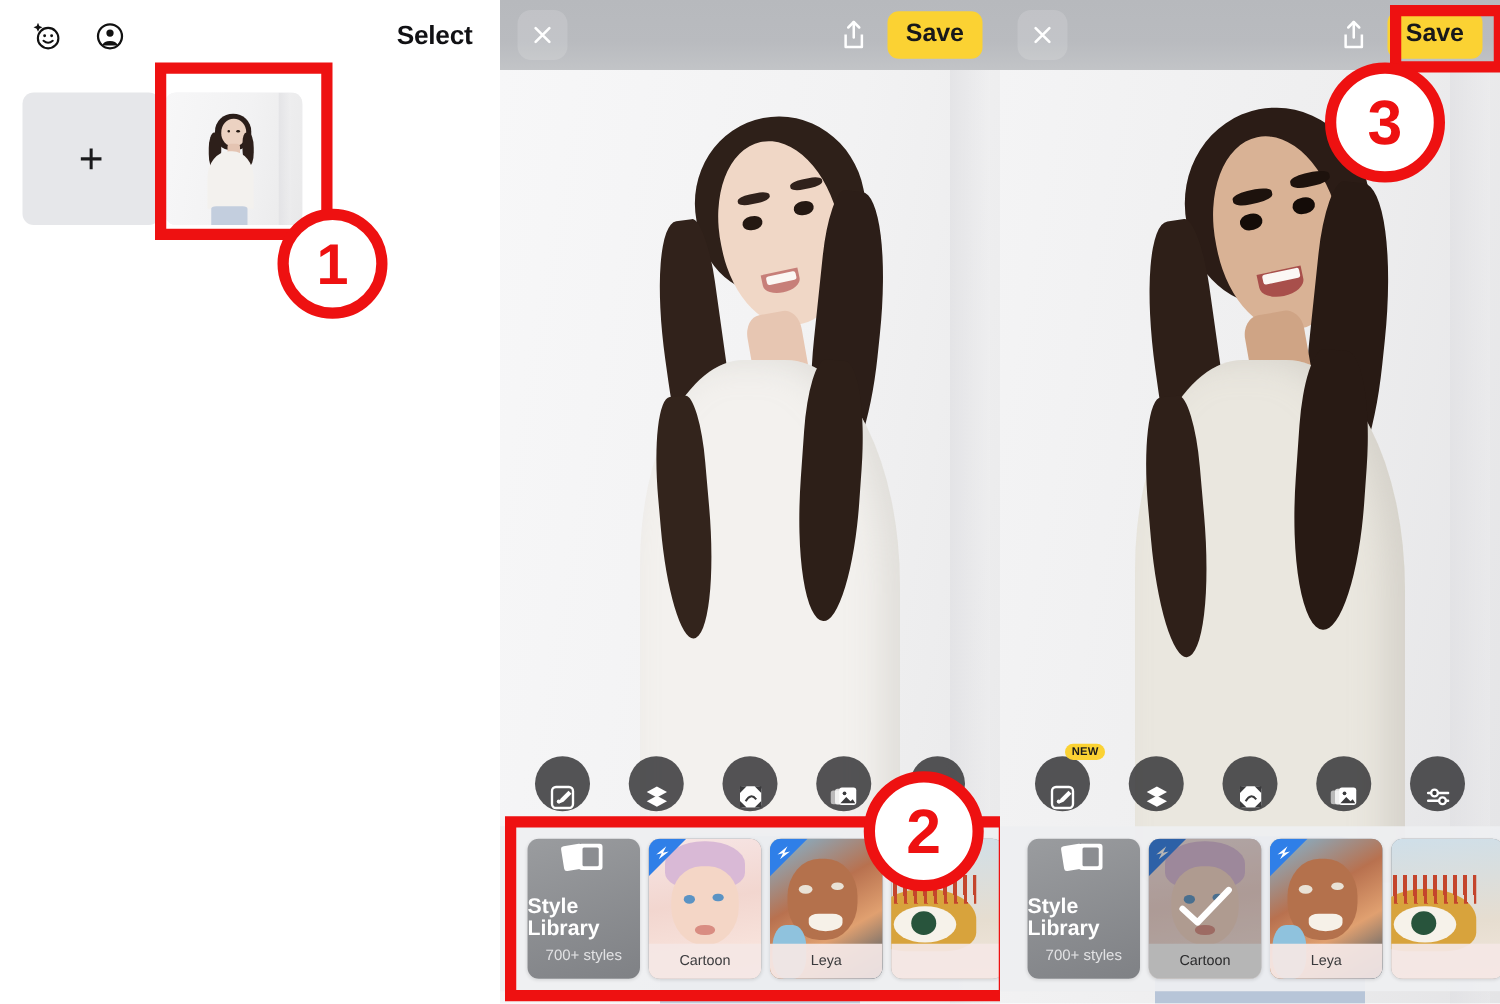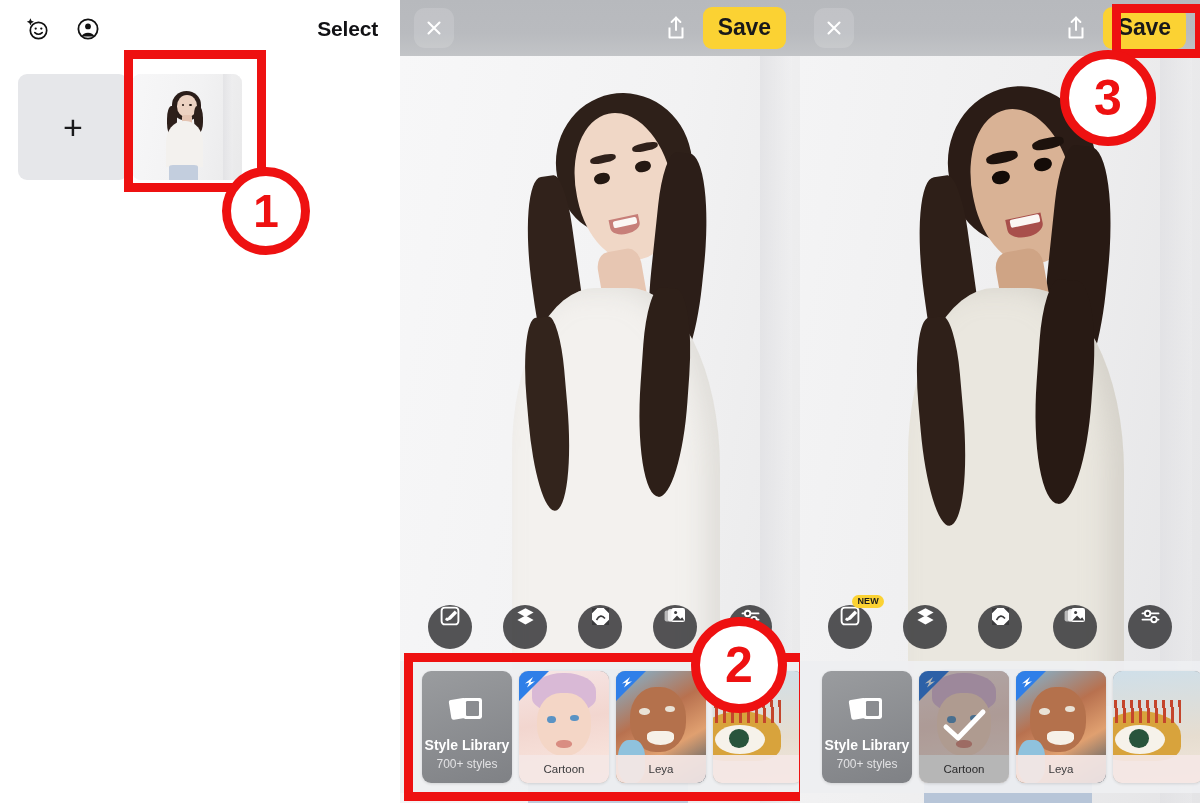--- a/index.html
+++ b/index.html
@@ -43,34 +43,34 @@
     background: linear-gradient(180deg,#b7b9bd 0%, #b9bbbf 60%, #c2c4c7 100%);
     display: flex; align-items: center; padding: 0 14px; z-index: 6;
   }
   .close-btn {
     width: 40px; height: 40px; border-radius: 11px; background: rgba(255,255,255,0.14);
     display: flex; align-items: center; justify-content: center;
   }
   .share-btn { margin-left: auto; width: 34px; height: 38px; display: flex; align-items: center; justify-content: center; }
   .save-btn {
     margin-left: 10px; background: #fbd233; color: #18181a;
-    font-size: 23px; font-weight: 700; border-radius: 9px;
+    font-size: 20px; font-weight: 700; border-radius: 9px;
     padding: 7px 15px 8px; letter-spacing: -0.1px;
     font-family: "Liberation Sans", sans-serif; border: none;
   }
   .canvas { position: absolute; top: 56px; left: 0; width: 400px; height: 747px; overflow: hidden; }
 
   
   .tool-row {
     position: absolute; left: 0; bottom: 148px; width: 400px; height: 56px;
     display: flex; align-items: center; z-index: 7;
   }
   .tool-btn {
     width: 44px; height: 44px; border-radius: 50%; background: rgba(56,56,58,0.86);
-    display: flex; align-items: flex-start; justify-content: center; position: relative;
+    display: flex; align-items: flex-end; justify-content: center; position: relative;
   }
   .new-badge {
     position: absolute; top: -10px; right: -12px; background: #fbd233; color: #1a1a1c;
     font-size: 9px; font-weight: 700; border-radius: 7px; padding: 2px 5px;
     letter-spacing: 0.2px; line-height: 1; font-family: "Liberation Sans", sans-serif;
   }
 
   
   .style-strip {
     position: absolute; left: 0; bottom: 10px; width: 400px; height: 132px;
@@ -82,21 +82,21 @@
     flex: 0 0 90px; width: 90px; height: 112px; border-radius: 9px;
     overflow: hidden; position: relative; background: #8e9094;
     box-shadow: 0 1px 3px rgba(0,0,0,0.12);
   }
   .style-card.library {
     background: linear-gradient(160deg,#9a9c9f,#7f8185);
     display: flex; flex-direction: column; align-items: center; justify-content: flex-end;
     padding-bottom: 12px;
   }
   .lib-icon { margin-bottom: 10px; }
-  .lib-title { color: #fff; font-size: 14px; font-weight: 600; line-height: 1.1; }
+  .lib-title { color: #fff; font-size: 17px; font-weight: 600; line-height: 1.1; }
   .lib-sub { color: #e2e2e4; font-size: 12px; margin-top: 4px; }
   .card-art { position: absolute; inset: 0; }
   .card-label {
     position: absolute; bottom: 0; left: 0; width: 100%; height: 28px;
     background: rgba(244,231,228,0.94); color: #3a3a3c;
     font-size: 11.5px; display: flex; align-items: center; justify-content: center;
   }
   .card-label.sel { background: #ffffff; color: #2a2a2c; }
   .corner-badge {
     position: absolute; top: 0; left: 0; width: 0; height: 0;

